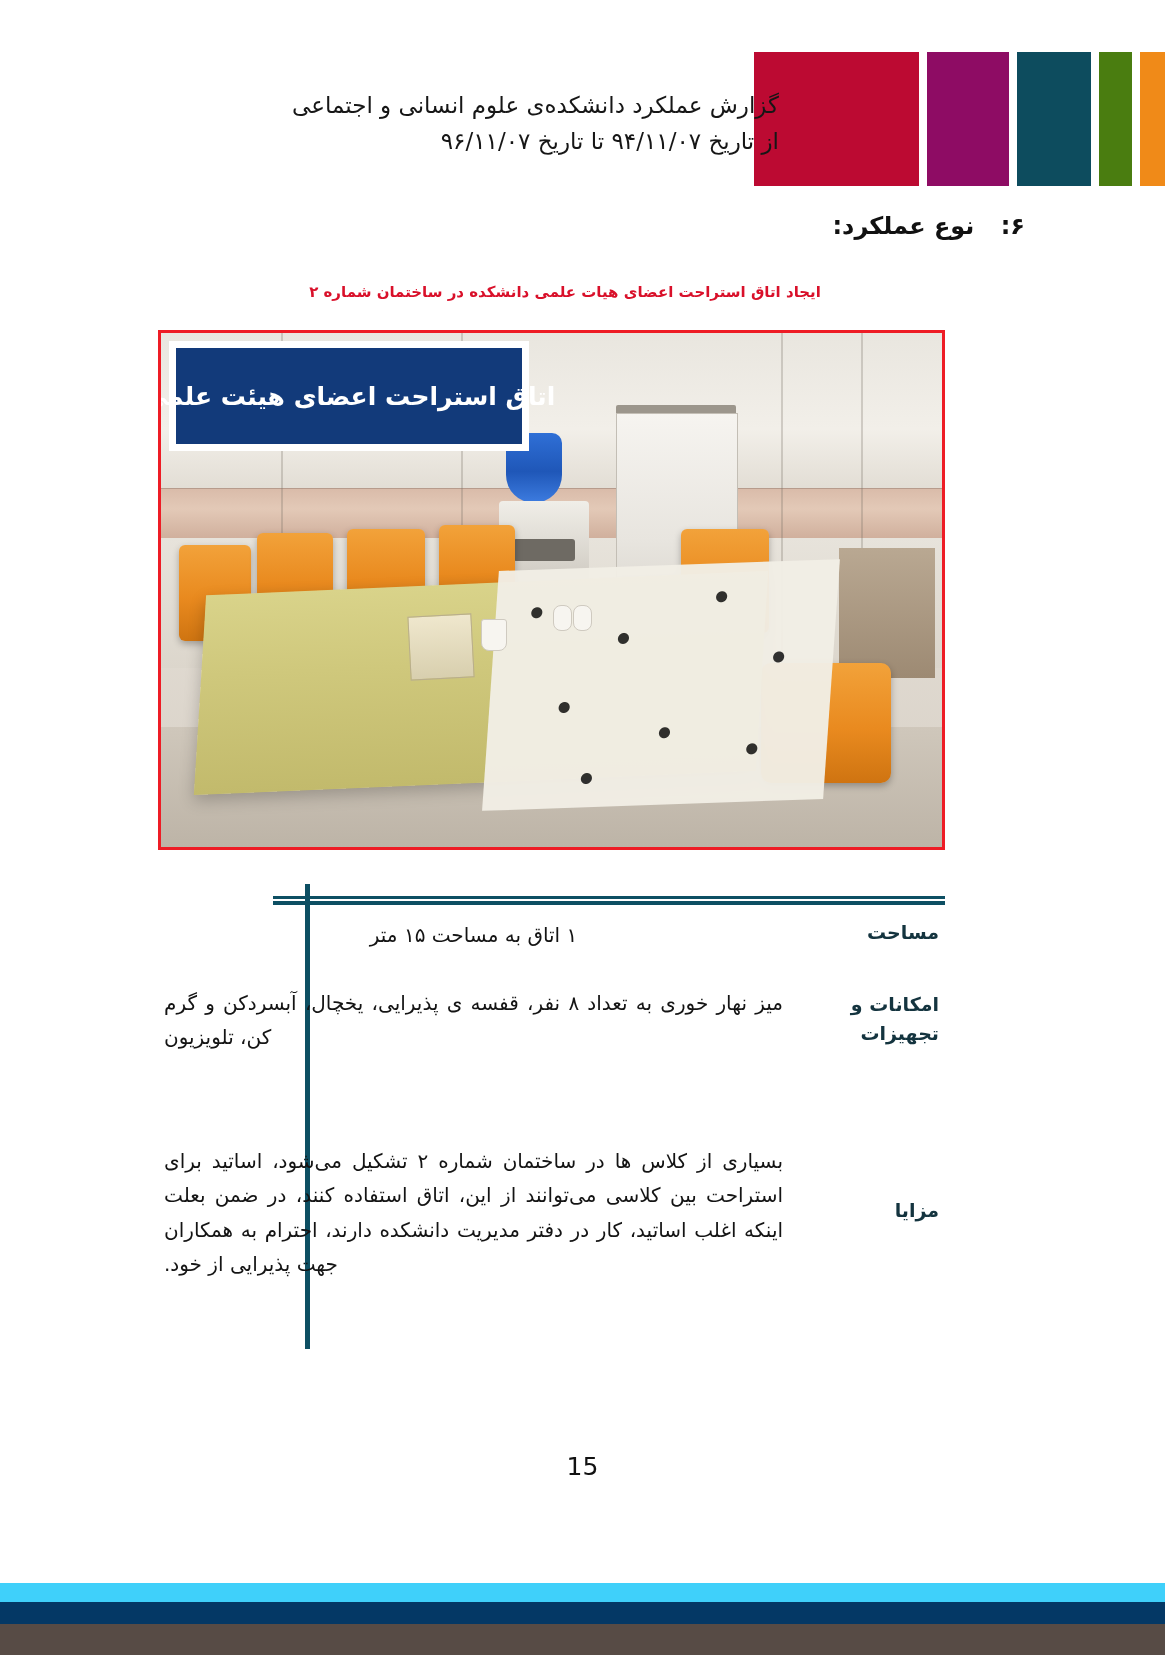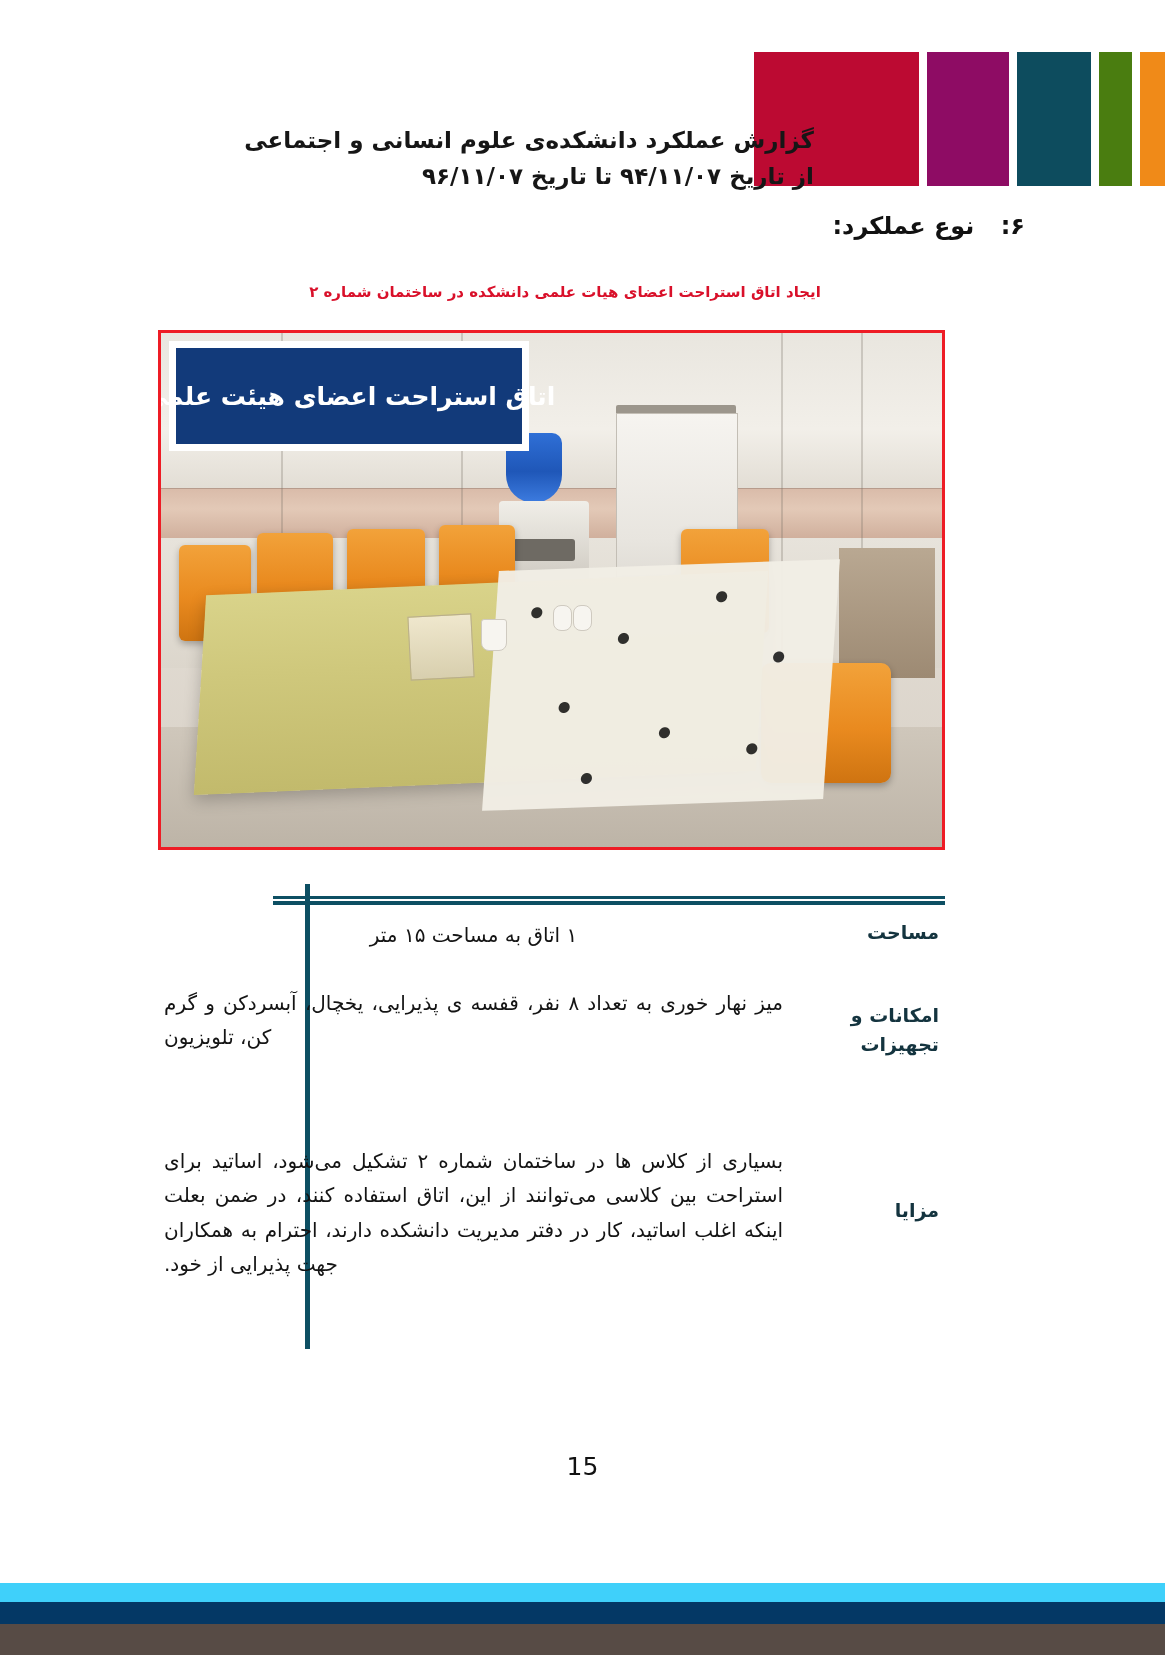--- a/index.html
+++ b/index.html
@@ -39,30 +39,29 @@
   }
   .cbar.b0 { width: 165px; }
   .cbar.b1 { width: 82px; }
   .cbar.b2 { width: 74px; }
   .cbar.b3 { width: 33px; }
   .cbar.b4 { width: 25px; }
 
   .header-title {
     position: absolute;
     top: 88px;
-    right: 351px;
+    right: 386px;
     width: 540px;
     text-align: right;
     direction: rtl;
     font-family: "DejaVu Sans", "Liberation Sans", sans-serif;
     font-size: 23px;
     line-height: 1.55;
     color: #161616;
-    font-weight: 700;
-    margin-top: 35px;
+    font-weight: 400;
   }
   .header-title .ln { display: block; white-space: nowrap; }
 
   
   .section-row {
     position: absolute;
     top: 212px;
     right: 140px;
     direction: rtl;
     font-size: 24px;
@@ -287,21 +286,21 @@
     direction: rtl;
     font-size: 20px;
     line-height: 1.72;
     color: #141414;
   }
   .spec-row.r-area  { min-height: 58px; }
   .spec-row.r-equip { min-height: 130px; margin-top: 10px; }
   .spec-row.r-adv   { min-height: 240px; margin-top: 28px; }
   .spec-row.r-area .val { text-align: center; text-align-last: center; }
   .spec-row.r-adv .lbl { padding-top: 52px; }
-  .spec-row.r-equip .lbl { padding-top: 4px; margin-top: 11px; }
+  .spec-row.r-equip .lbl { padding-top: 4px; }
 
   
   .pageno {
     position: absolute;
     top: 1452px;
     left: 0;
     width: 1165px;
     text-align: center;
     font-size: 25px;
     color: #111;

